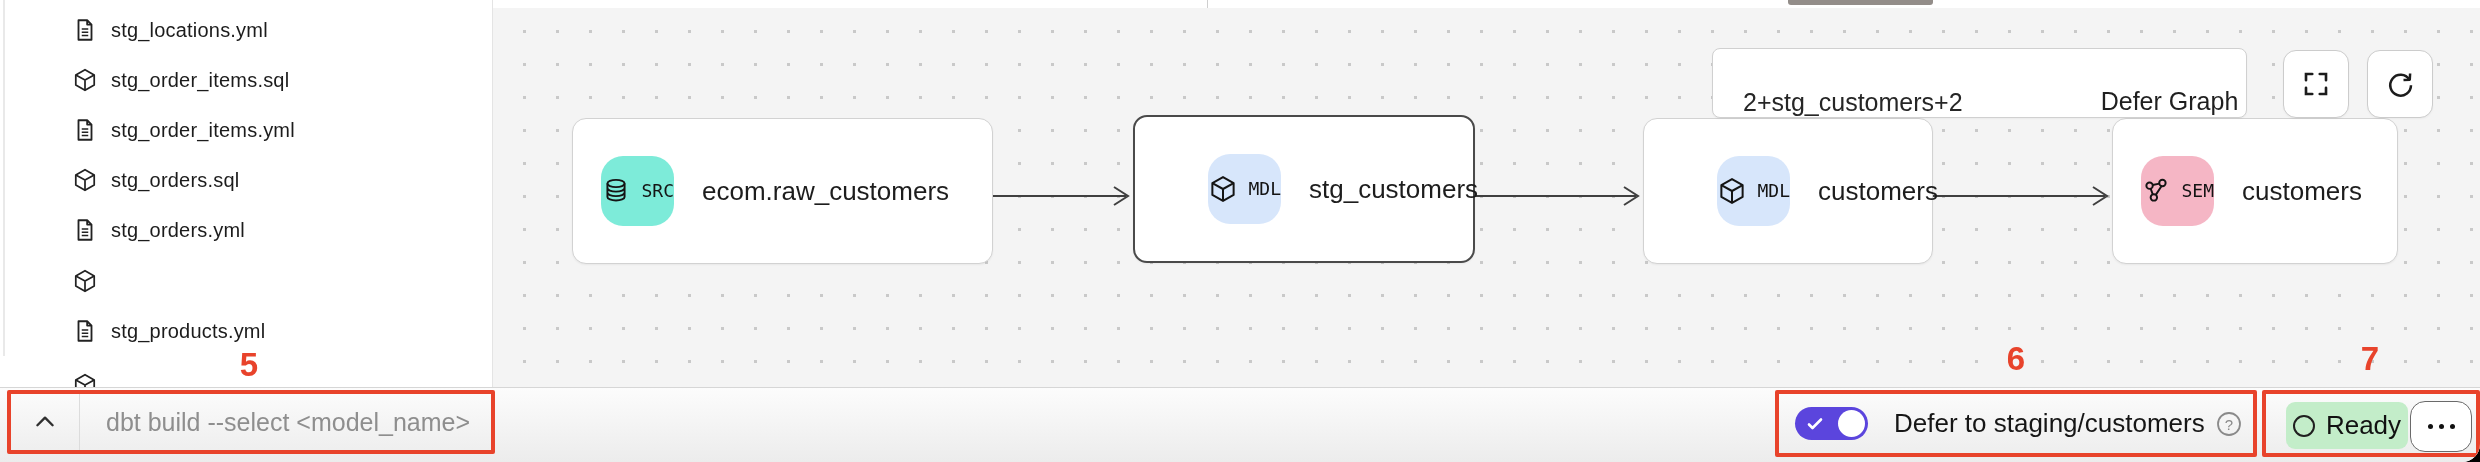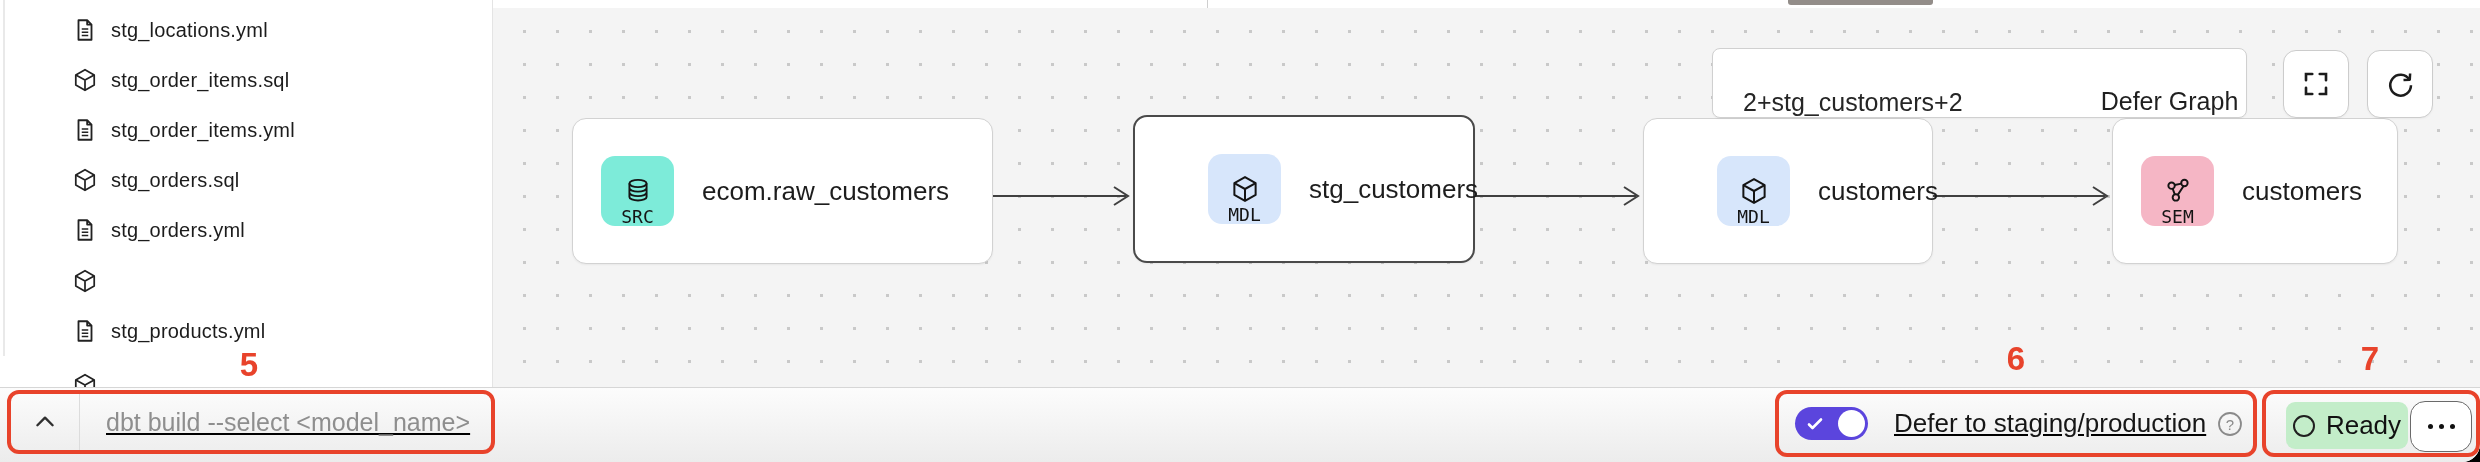--- a/index.html
+++ b/index.html
@@ -25,22 +25,22 @@
     background-size:33px 33px;background-position:15px 7px;
   }
   .edges{position:absolute;left:0;top:0;pointer-events:none;}
   .node{
     position:absolute;background:#fff;border:1.5px solid #d2d2d2;border-radius:14px;
     display:flex;align-items:center;padding-left:28px;gap:28px;box-sizing:border-box;
     box-shadow:0 1px 2px rgba(0,0,0,.05);cursor:pointer;
   }
   .node.selected{border:2.5px solid #4a4a4a;}
   .badge{
-    width:73px;height:70px;border-radius:14px;display:flex;flex-direction:column;
-    align-items:center;justify-content:flex-end;gap:2px;flex:0 0 auto;
+    width:73px;height:70px;border-radius:22px;display:flex;
+    align-items:center;justify-content:space-between;gap:2px;flex:0 0 auto;
   }
   .badge-src{background:var(--badge-src);}
   .badge-mdl{background:var(--badge-mdl);margin-left:45px;}
   .badge-sem{background:var(--badge-sem);}
   .badge-label{font-family:"DejaVu Sans Mono", monospace;font-size:18px;font-weight:500;color:#141414;line-height:1;}
   .node-label{font-size:26px;color:#1d1d1d;white-space:nowrap;}
   
   .selector-group{
     position:absolute;left:1219px;top:40px;width:535px;height:70px;background:#fff;
     border:1px solid #d0d0d0;border-radius:8px;display:flex;align-items:flex-end;box-sizing:border-box;
@@ -61,21 +61,21 @@
     border-radius:13px;display:flex;align-items:center;justify-content:center;cursor:pointer;box-sizing:border-box;
     box-shadow:0 1px 2px rgba(0,0,0,.04);
   }
   .fullscreen-btn{left:1790px;}
   .refresh-btn{left:1874px;}
   
   .bottom-bar{
     position:absolute;left:0;top:387px;width:2480px;height:75px;
     background:linear-gradient(180deg,#fcfcfc 0%,#ececec 100%);border-top:1px solid #d6d6d6;box-sizing:border-box;
   }
-  .red-box{position:absolute;border:4px solid var(--annotation-red);border-radius:12px;box-sizing:border-box;text-decoration:underline;}
+  .red-box{position:absolute;border:4px solid var(--annotation-red);border-radius:2px;box-sizing:border-box;}
   .annotation-num{
     position:absolute;transform:translateX(-50%);font-size:33px;font-weight:bold;
     color:var(--annotation-red);font-family:"Liberation Sans", sans-serif;z-index:30;
   }
   .cmd-box{left:7px;top:2px;width:488px;height:64px;display:flex;align-items:stretch;}
   .cmd-chevron{width:68px;display:flex;align-items:center;justify-content:center;cursor:pointer;}
   .cmd-sep{width:1px;background:#dcdcdc;}
   .cmd-input{
     flex:1;border:none;outline:none;background:transparent;padding:0 0 0 26px;
     font-family:"Liberation Sans", sans-serif;font-size:25px;color:#3a3a3a;
@@ -266,21 +266,21 @@
       <input class="cmd-input" type="text" placeholder="dbt build --select &lt;model_name&gt;" style="">
     </div>
 
     <div class="red-box defer-box">
       <div class="toggle">
         <svg width="20" height="20" viewBox="0 0 20 20" fill="none" stroke="#fff" stroke-width="2.6" stroke-linecap="round" stroke-linejoin="round">
             <path d="M4 10.5l3.5 3.5L16 5.5"></path>
           </svg>
         <div class="knob"></div>
       </div>
-      <span class="defer-label">Defer to staging/production</span>
+      <span class="defer-label">Defer to staging/customers</span>
       <span class="help-icon">
         <svg width="28" height="28" viewBox="0 0 28 28" fill="none">
             <circle cx="14" cy="14" r="11" stroke="#8a8a8a" stroke-width="1.8"></circle>
             <text x="14" y="19.5" text-anchor="middle" font-size="15" font-family="Liberation Sans, sans-serif" fill="#8a8a8a">?</text>
           </svg>
       </span>
     </div>
 
     <div class="red-box status-box">
       <div class="ready-badge">

